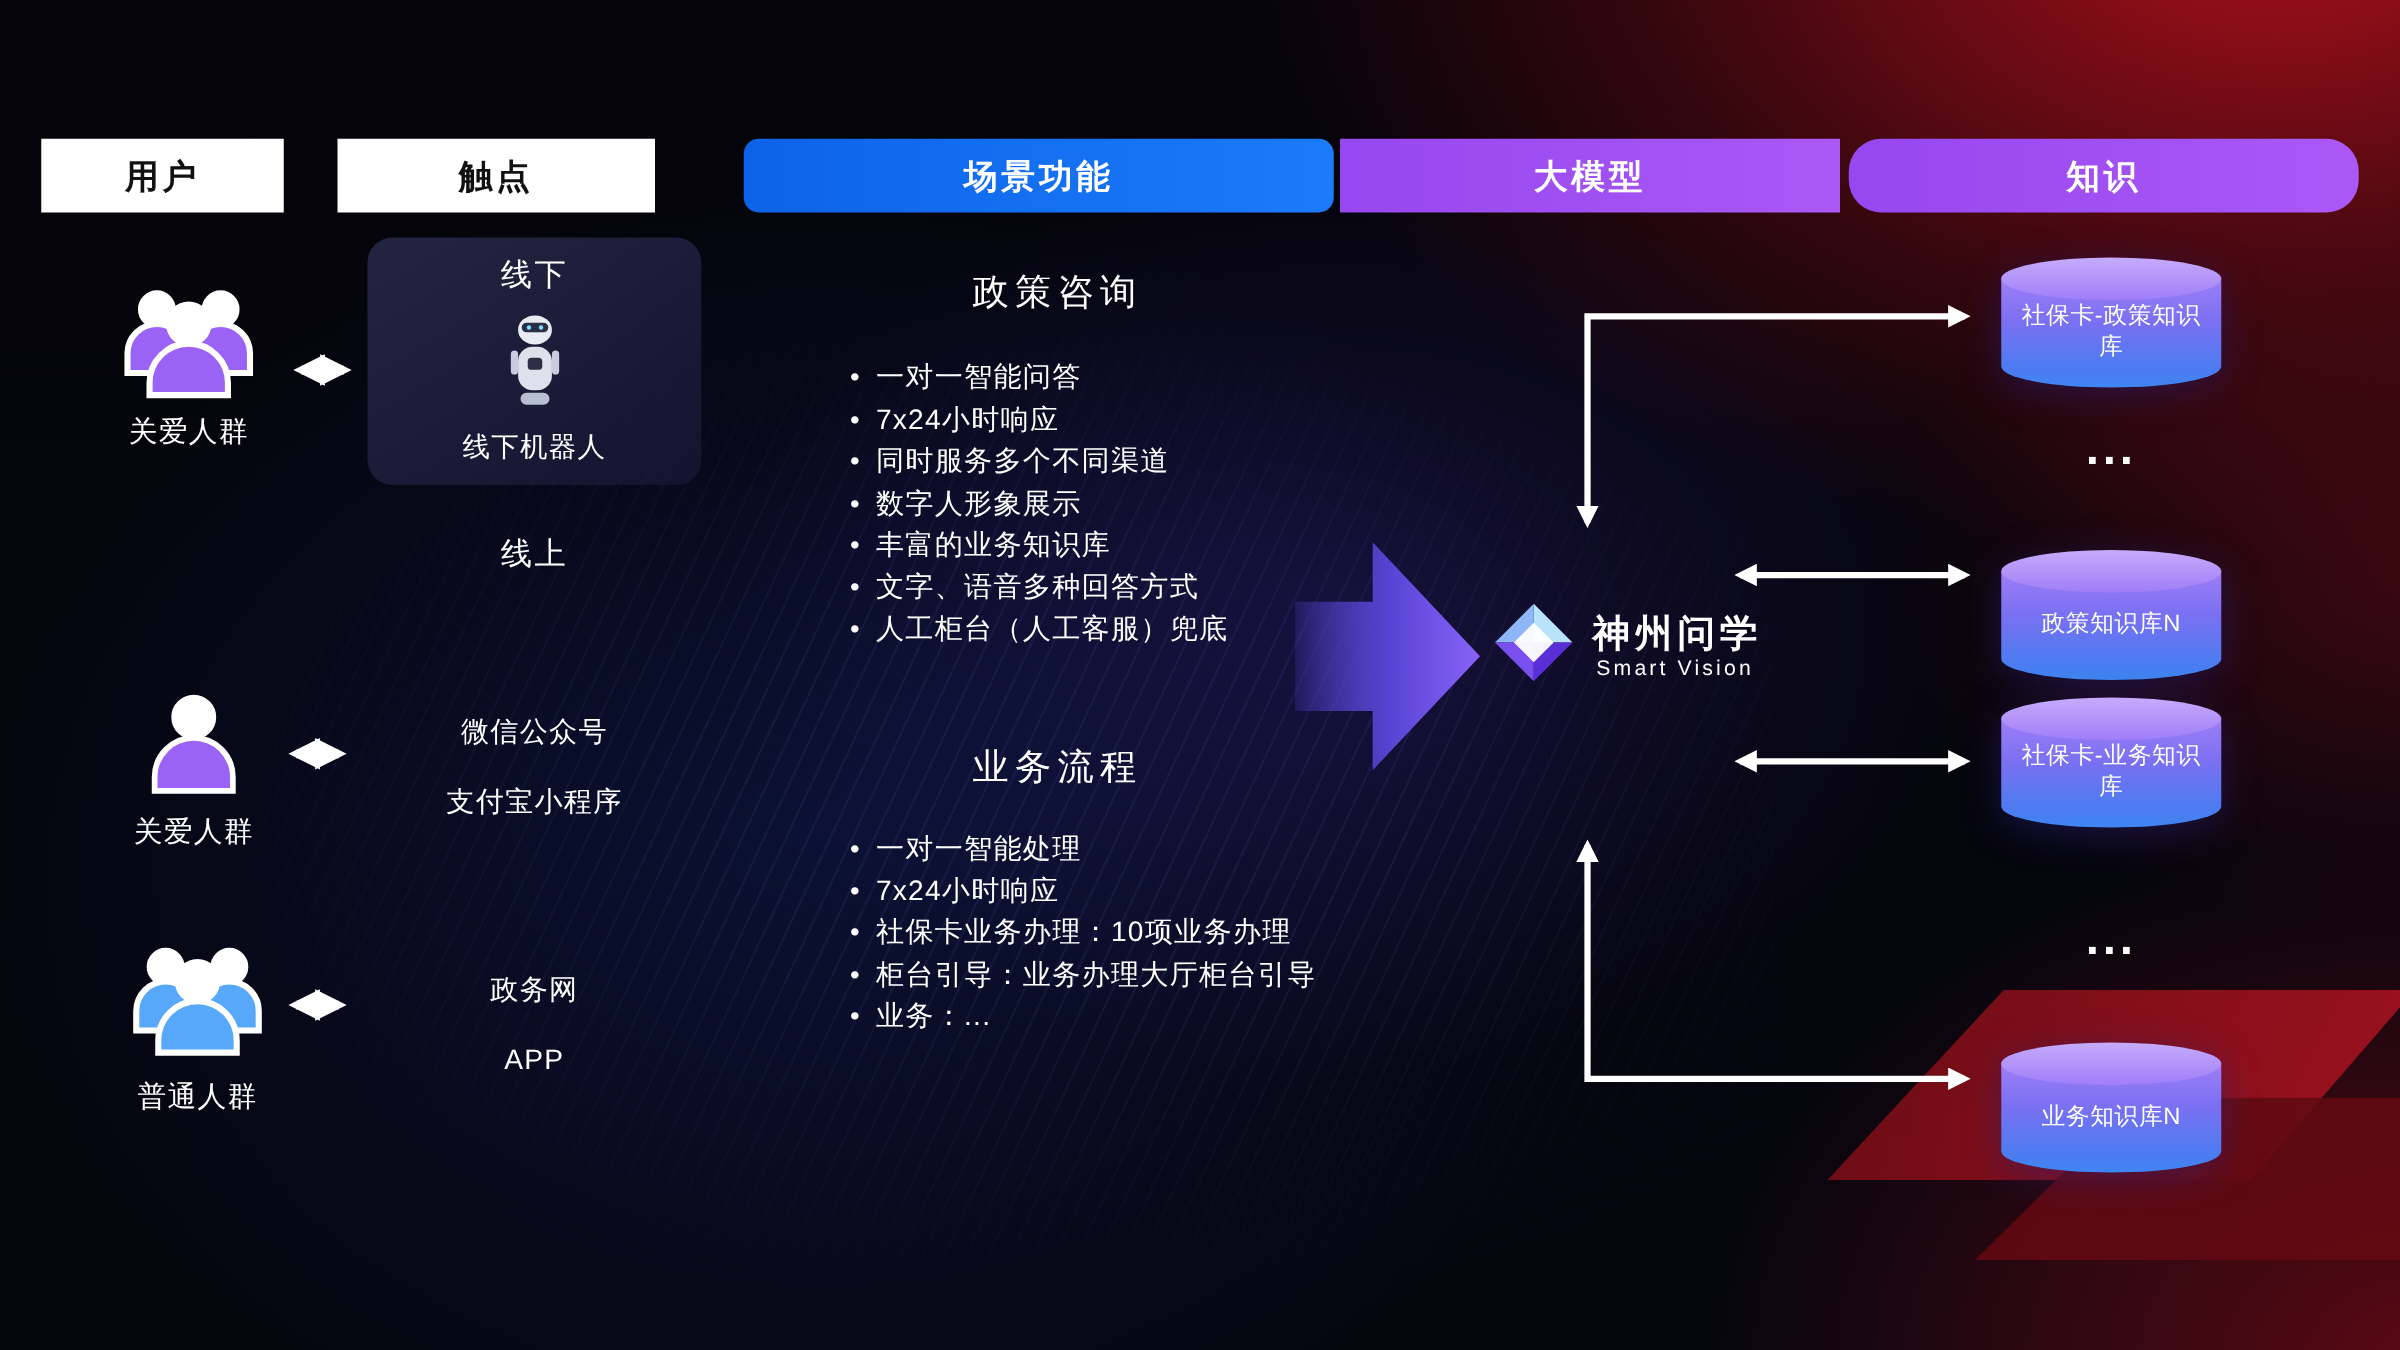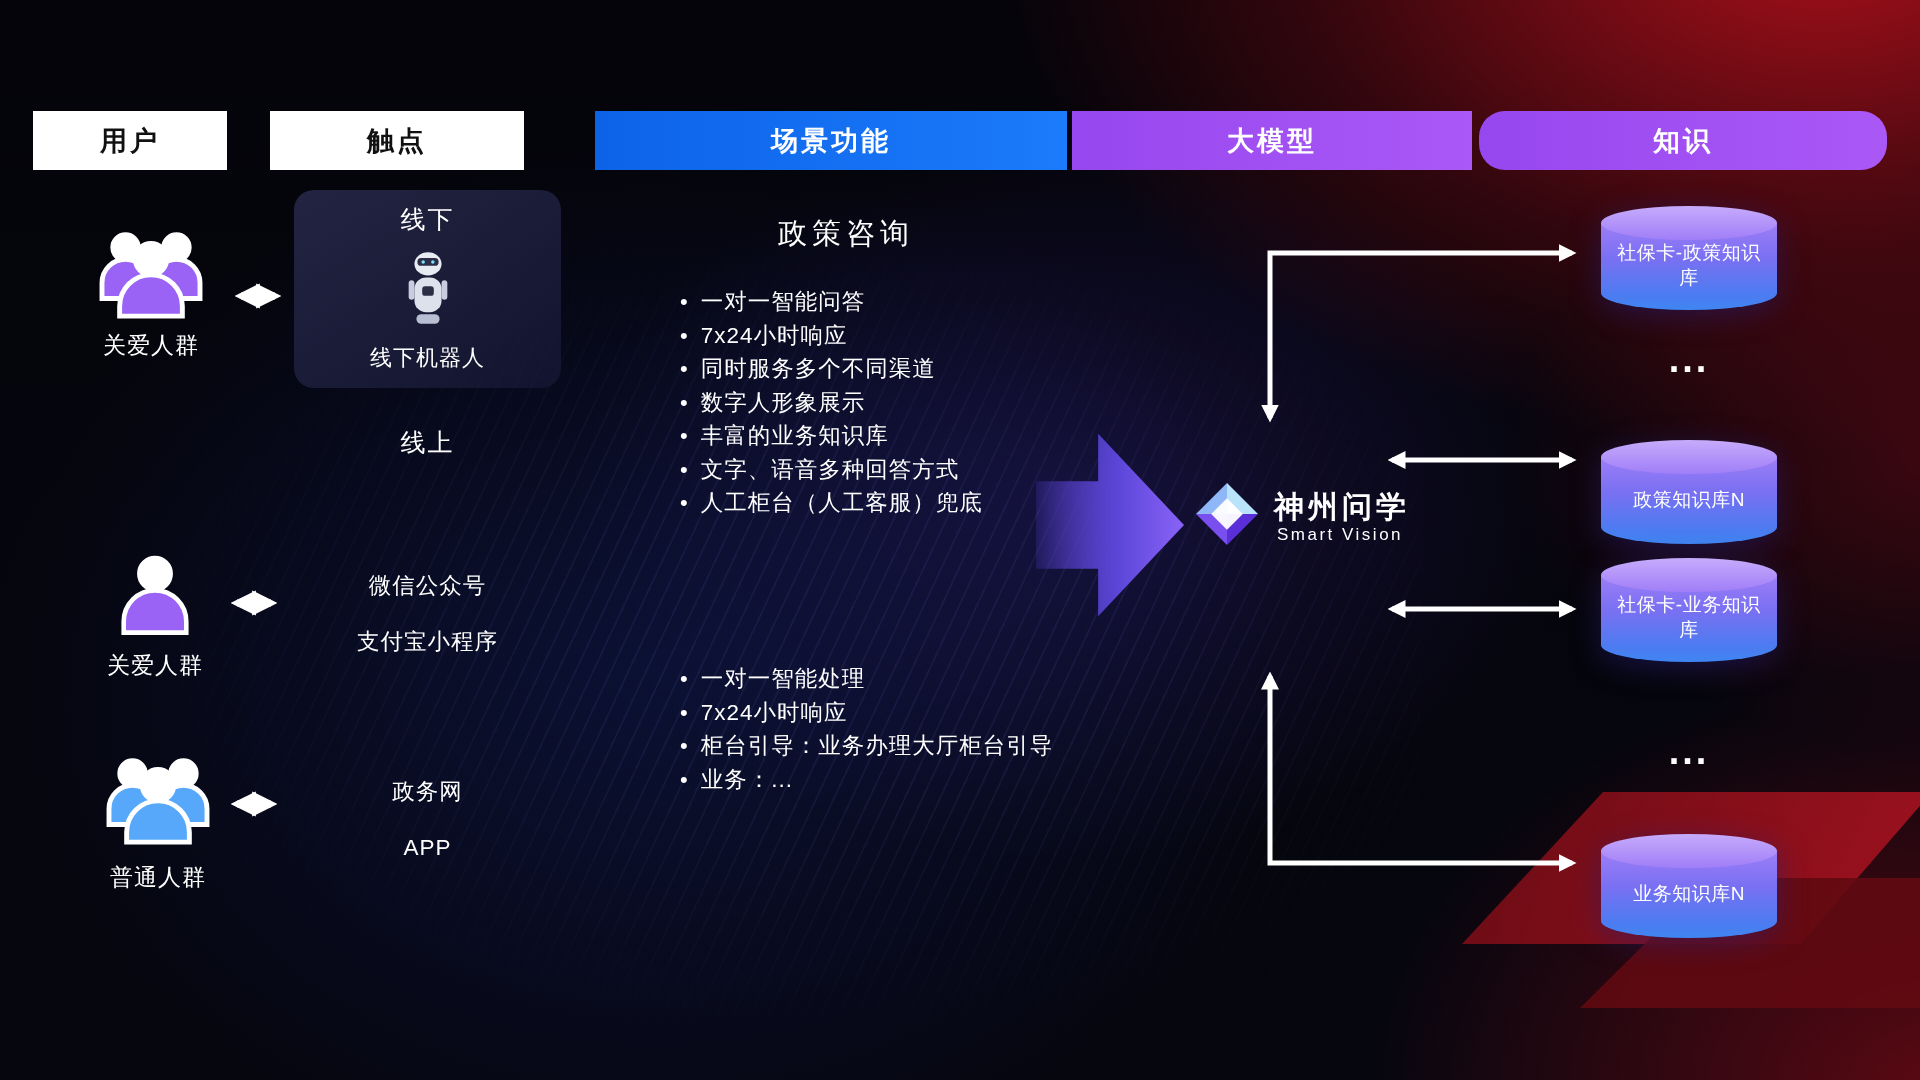--- a/index.html
+++ b/index.html
@@ -23,21 +23,21 @@
   .red-band1 { position:absolute; left:1462px; top:792px; width:470px; height:152px; z-index:1; opacity:.85;
     background:linear-gradient(100deg,#7d0d16,#b01321);
     clip-path:polygon(0 100%, 30% 0, 100% 0, 72% 100%); }
   .red-band2 { position:absolute; left:1580px; top:878px; width:345px; height:130px; z-index:1; opacity:.9;
     background:#620a12; clip-path:polygon(0 100%, 38% 0, 100% 0, 100% 100%); }
 
   
   .hdr { position:absolute; top:111px; height:59px; display:flex; align-items:center; justify-content:center;
          font-size:27px; font-weight:bold; letter-spacing:3px; z-index:2; }
   .hdr.white  { background:#ffffff; color:#111; }
-  .hdr.blue   { background:linear-gradient(90deg,#0d63e8,#1b7bfa); color:#fff; }
+  .hdr.blue   { background:linear-gradient(90deg,#0d63e8,#1b7bfa); color:#fff;border-radius:12px; }
   .hdr.purple { background:linear-gradient(90deg,#9747ef,#aa58f6); color:#fff; }
   .h1 { left:33px;   width:194px; }
   .h2 { left:270px;  width:254px; }
   .h3 { left:595px;  width:472px; }
   .h4 { left:1072px; width:400px; }
   .h5 { left:1479px; width:408px;border-radius:26px; }
 
   
   .user { position:absolute; width:170px; display:flex; flex-direction:column; align-items:center; z-index:2; }
   .user .ulabel { font-size:23px; margin-top:10px; letter-spacing:1px; }
@@ -186,26 +186,30 @@
         <span>丰富的业务知识库</span>
       </div>
     <div class="bullet">
         <span>文字、语音多种回答方式</span>
       </div>
     <div class="bullet">
         <span>人工柜台（人工客服）兜底</span>
       </div>
   </div>
 
+  <div class="scene-title st1">业务流程</div>
   <div class="bullets bl1">
     <div class="bullet">
         <span>一对一智能处理</span>
       </div>
     <div class="bullet">
         <span>7x24小时响应</span>
+      </div>
+    <div class="bullet">
+        <span>社保卡业务办理：10项业务办理</span>
       </div>
     <div class="bullet">
         <span>柜台引导：业务办理大厅柜台引导</span>
       </div>
     <div class="bullet">
         <span>业务：...</span>
       </div>
   </div>
 
   <div class="big-arrow"></div>

